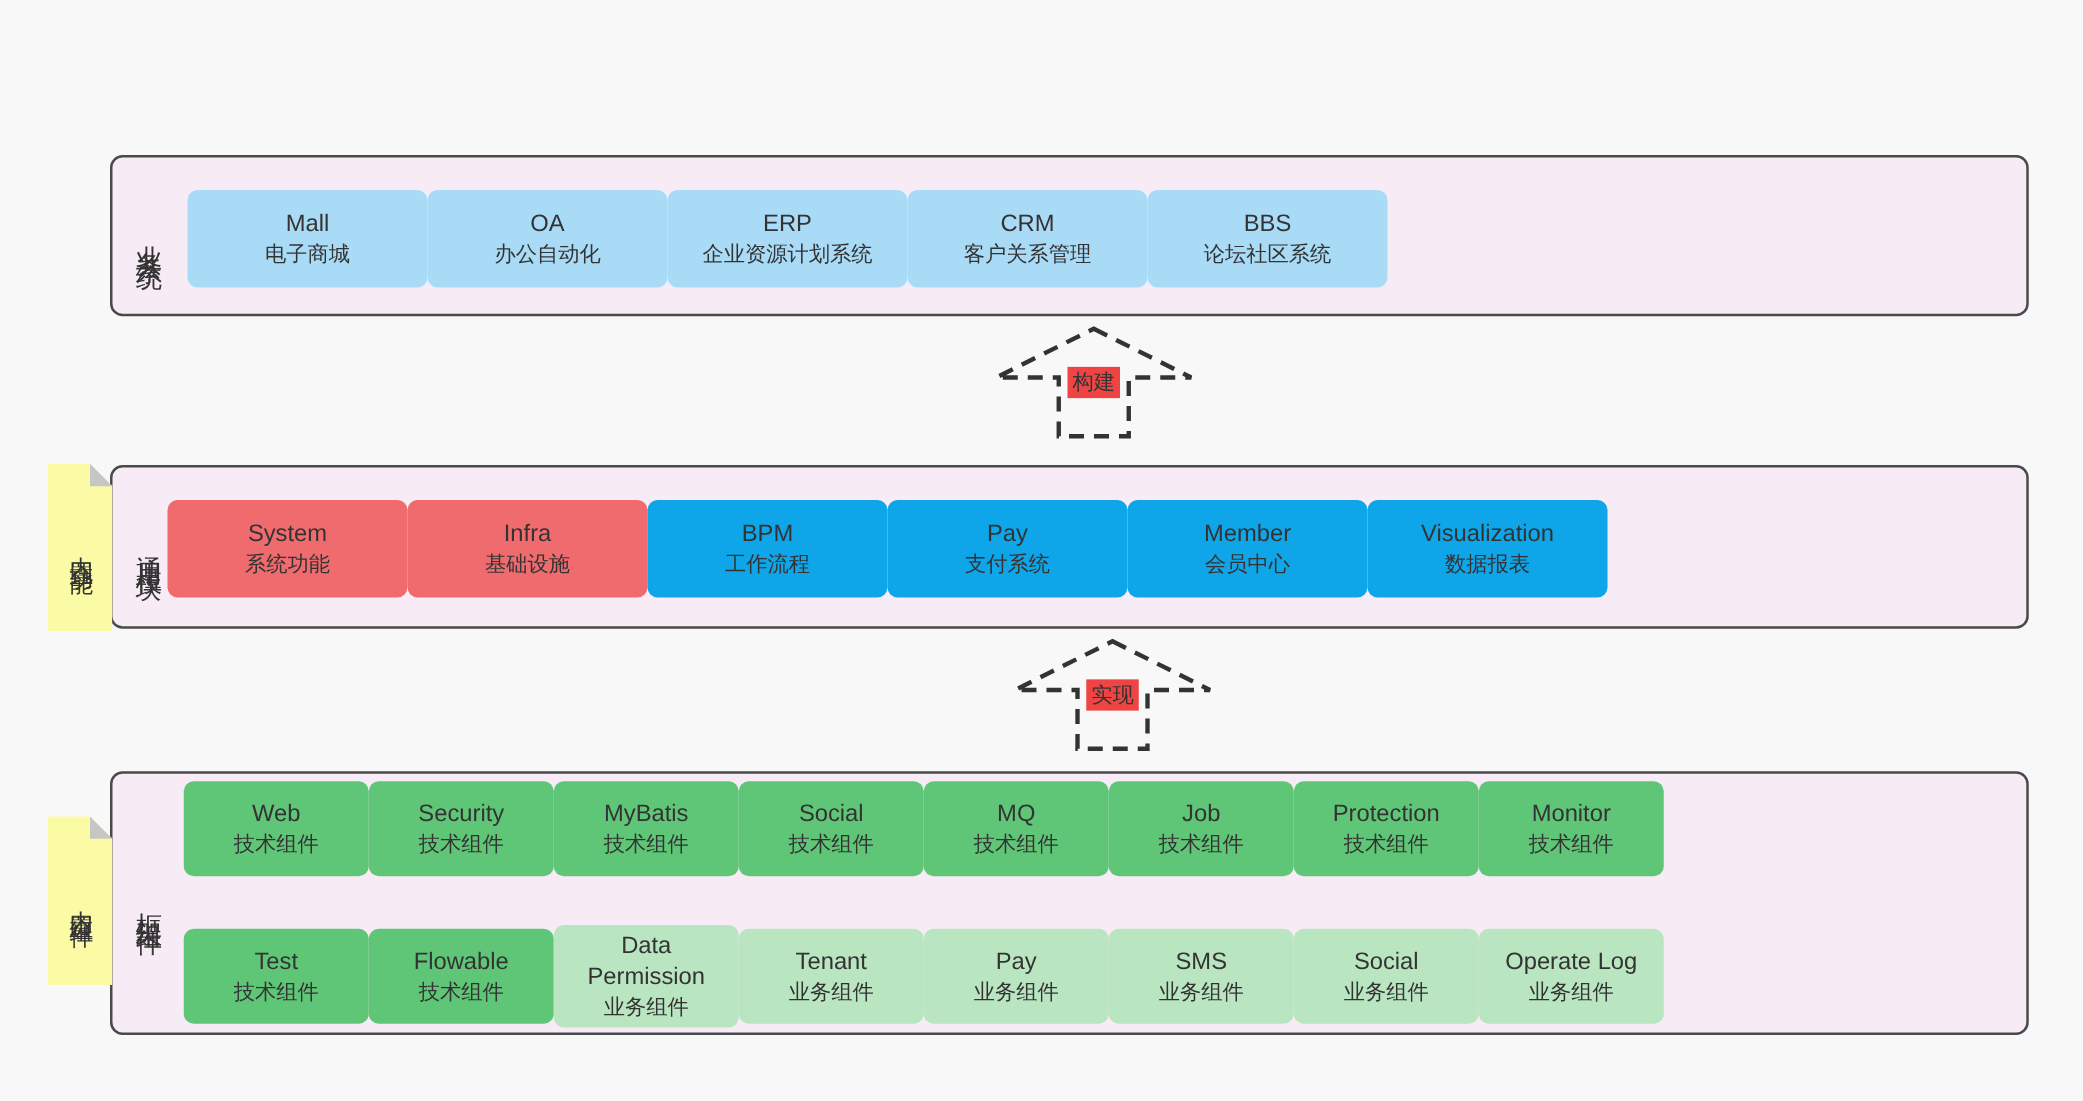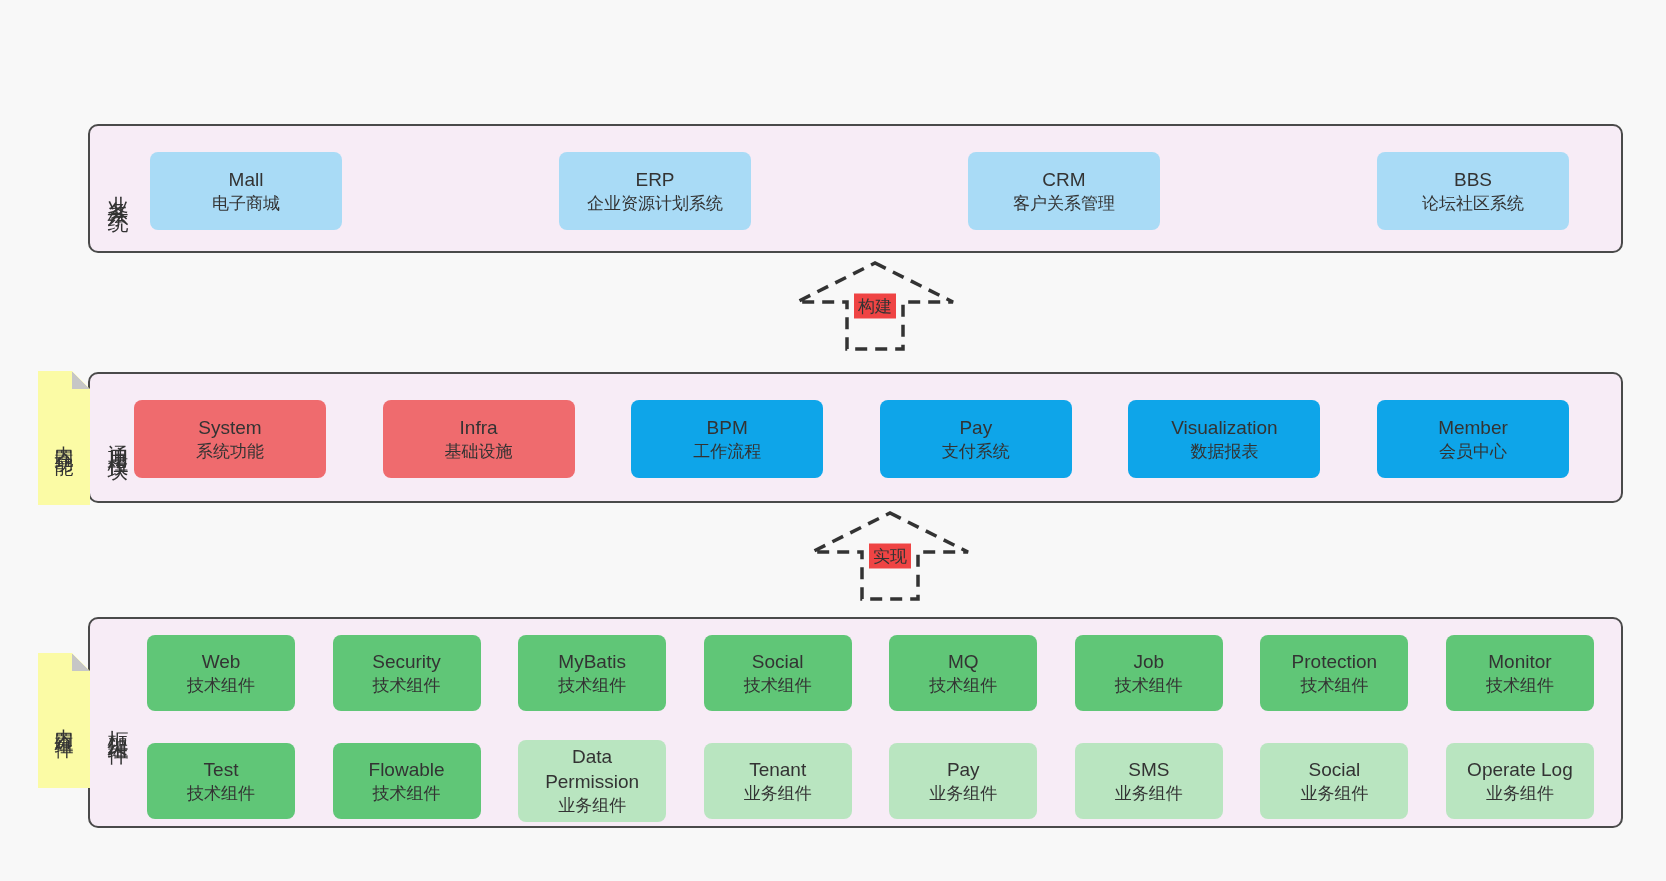--- a/index.html
+++ b/index.html
@@ -19,27 +19,27 @@
   .panel-business{top:124px;height:129px;}
   .panel-modules{top:372px;height:131px;}
   .panel-framework{top:617px;height:211px;}
   .vlabel{
     position:absolute;left:14px;top:50%;transform:translateY(-50%);
     writing-mode:vertical-rl;text-orientation:upright;
     font-size:21px;letter-spacing:5px;color:#333;white-space:nowrap;
   }
   .row{
     position:absolute;left:0;right:0;
-    display:flex;justify-content:space-between;align-items:center;
+    display:flex;align-items:center;
   }
   .row-wide{padding:0 52px 0 60px;}
   .row-narrow{padding:0 27px 0 57px;}
   .row-b{top:26px;height:78px;}
   .row-m{top:26px;height:78px;padding-left:44px;}
-  .row-f1{top:16px;height:76px;}
+  .row-f1{top:6px;height:76px;}
   .row-f2{top:124px;height:76px;}
   .box{
     border-radius:8px;
     display:flex;flex-direction:column;justify-content:center;align-items:center;
     text-align:center;box-sizing:border-box;padding:4px 6px;
   }
   .box-wide{width:192px;min-height:78px;}
   .box-narrow{width:148px;min-height:76px;}
   .box .en{font-size:19px;line-height:25px;color:#333;}
   .box .zh{font-size:17px;line-height:24px;color:#333;}
@@ -81,20 +81,24 @@
 
   <section class="panel panel-business">
     <div class="vlabel">业务系统</div>
     <div class="row row-wide row-b">
 
     <div class="box box-wide blue">
           <div class="en">Mall</div>
           <div class="zh">电子商城</div>
         </div>
         <div class="box box-wide blue">
+          <div class="en">OA</div>
+          <div class="zh">办公自动化</div>
+        </div>
+        <div class="box box-wide blue">
           <div class="en">ERP</div>
           <div class="zh">企业资源计划系统</div>
         </div>
         <div class="box box-wide blue">
           <div class="en">CRM</div>
           <div class="zh">客户关系管理</div>
         </div>
         <div class="box box-wide blue">
           <div class="en">BBS</div>
           <div class="zh">论坛社区系统</div>
@@ -127,26 +131,26 @@
         </div>
         <div class="box box-wide pink">
           <div class="en">BPM</div>
           <div class="zh">工作流程</div>
         </div>
         <div class="box box-wide pink">
           <div class="en">Pay</div>
           <div class="zh">支付系统</div>
         </div>
         <div class="box box-wide pink">
+          <div class="en">Member</div>
+          <div class="zh">会员中心</div>
+        </div>
+        <div class="box box-wide pink">
           <div class="en">Visualization</div>
           <div class="zh">数据报表</div>
-        </div>
-        <div class="box box-wide pink">
-          <div class="en">Member</div>
-          <div class="zh">会员中心</div>
         </div>
       </div>
   </section>
 
   <div class="arrow arrow-implement">
     <svg width="170" height="92" viewBox="0 0 170 92">
       <polygon points="85,3 163,42 113,42 113,89 57,89 57,42 7,42" fill="none" stroke="#333333" stroke-width="3.5" stroke-dasharray="12 8" stroke-linejoin="miter"></polygon>
     </svg>
     <span class="arrow-label">实现</span>
   </div>

